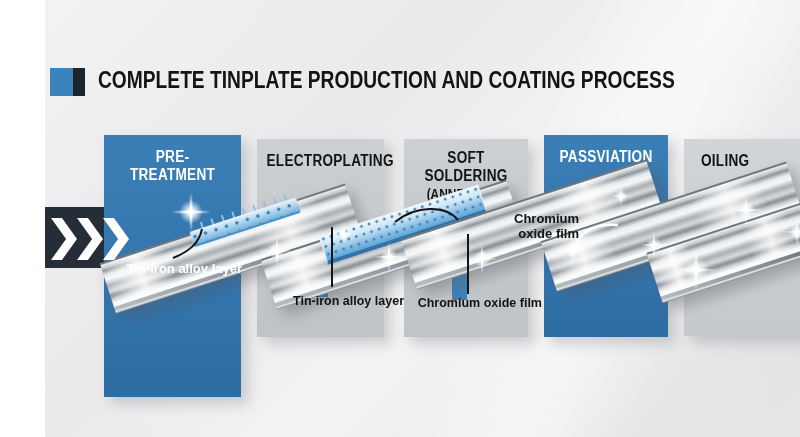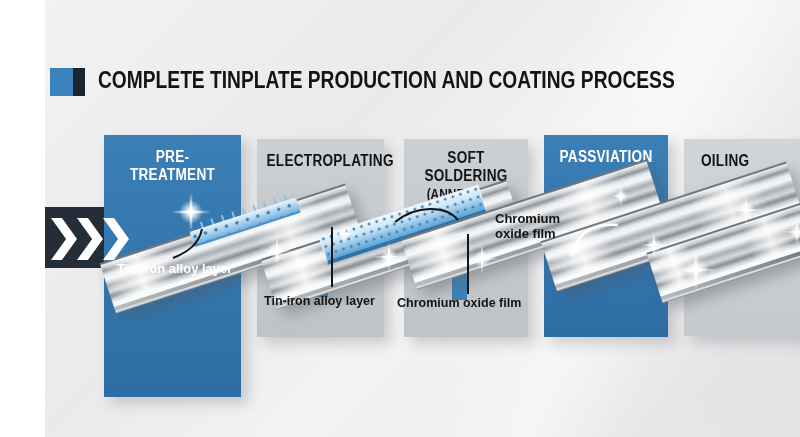--- a/index.html
+++ b/index.html
@@ -88,21 +88,21 @@
     transform:translate(-50%,-50%);
     background:radial-gradient(circle, rgba(255,255,255,.95) 0 2px, rgba(255,255,255,0) 9px);
   }
   .sparkle::before{ content:""; position:absolute; left:50%; top:0; width:2px; height:100%;
     transform:translateX(-50%);
     background:linear-gradient(180deg,transparent,#fff 42%,#fff 58%,transparent); }
   .sparkle::after{ content:""; position:absolute; top:50%; left:0; height:2px; width:100%;
     transform:translateY(-50%);
     background:linear-gradient(90deg,transparent,#fff 42%,#fff 58%,transparent); }
   
-  .ann{ position:absolute; z-index:6; font-weight:bold; text-align:left; line-height:1.18; }
+  .ann{ position:absolute; z-index:6; font-weight:bold; text-align:right; line-height:1.18; }
   .ann.white{ color:#ffffff; font-size:13px; }
   .ann.dark{ color:#141414; font-size:12.5px; }
   
   svg.arrows{ position:absolute; left:0; top:0; z-index:7; pointer-events:none; }
   svg.arrows path{ fill:none; }
 </style>
 </head>
 <body>
 
 <div id="canvas">

